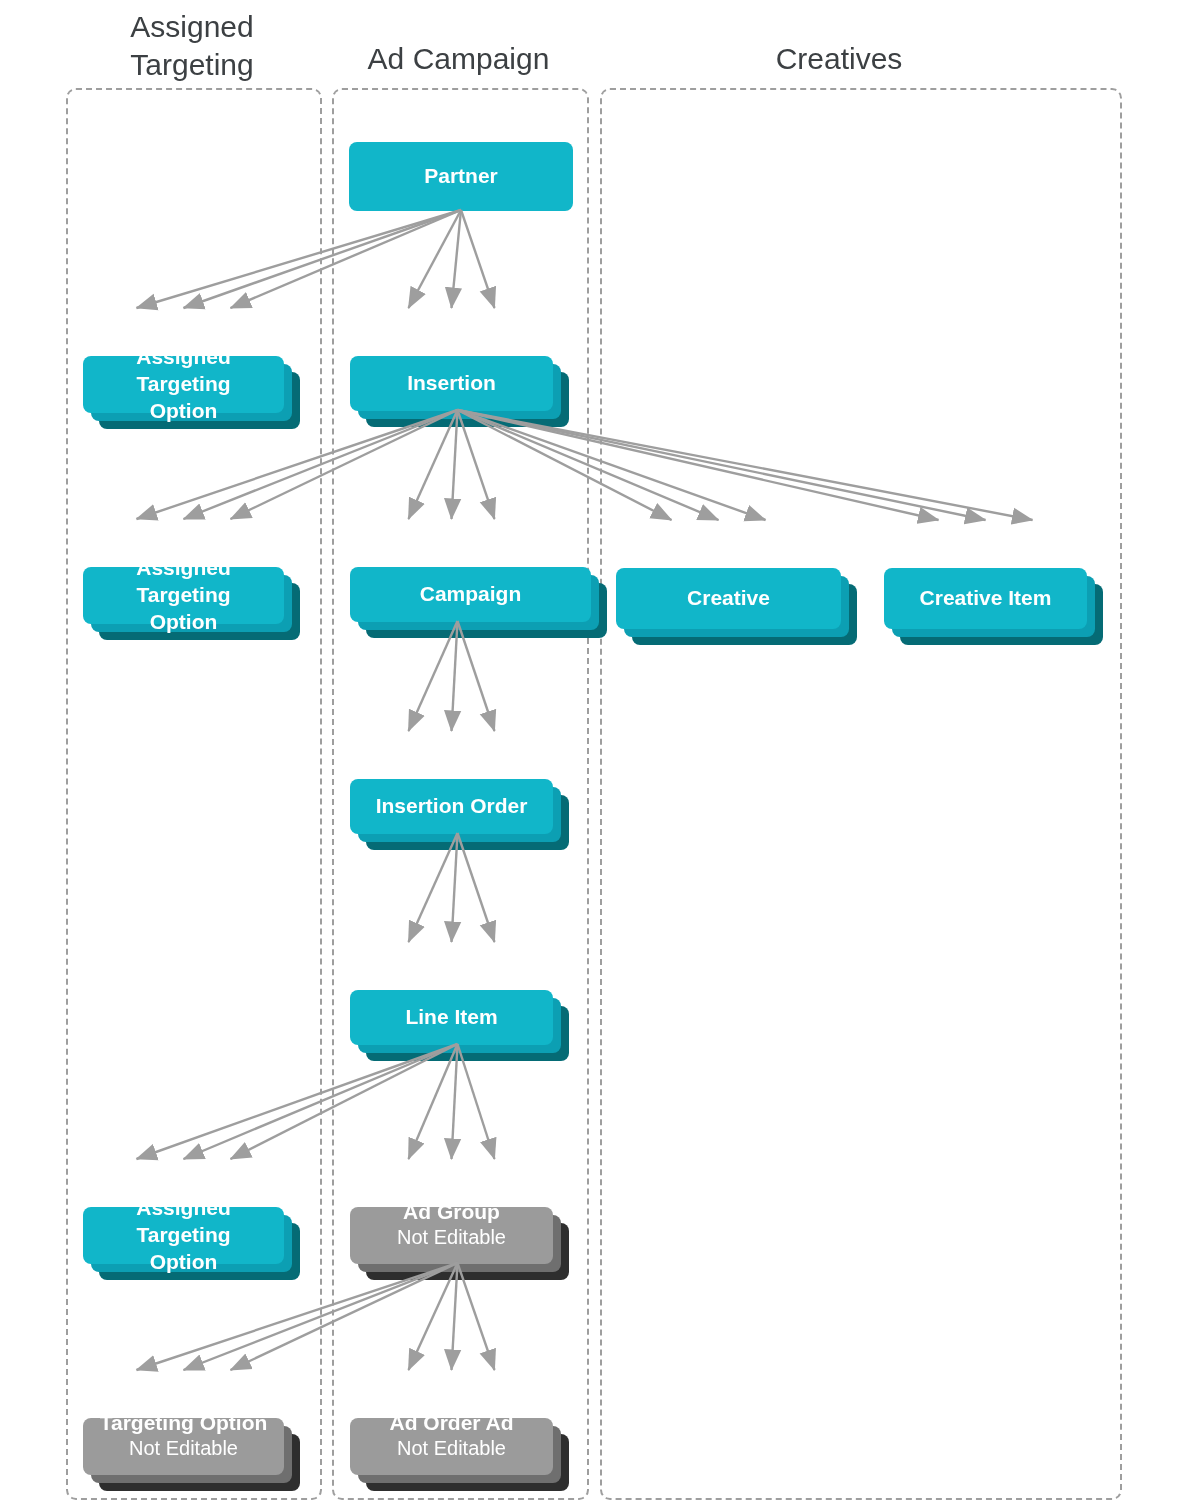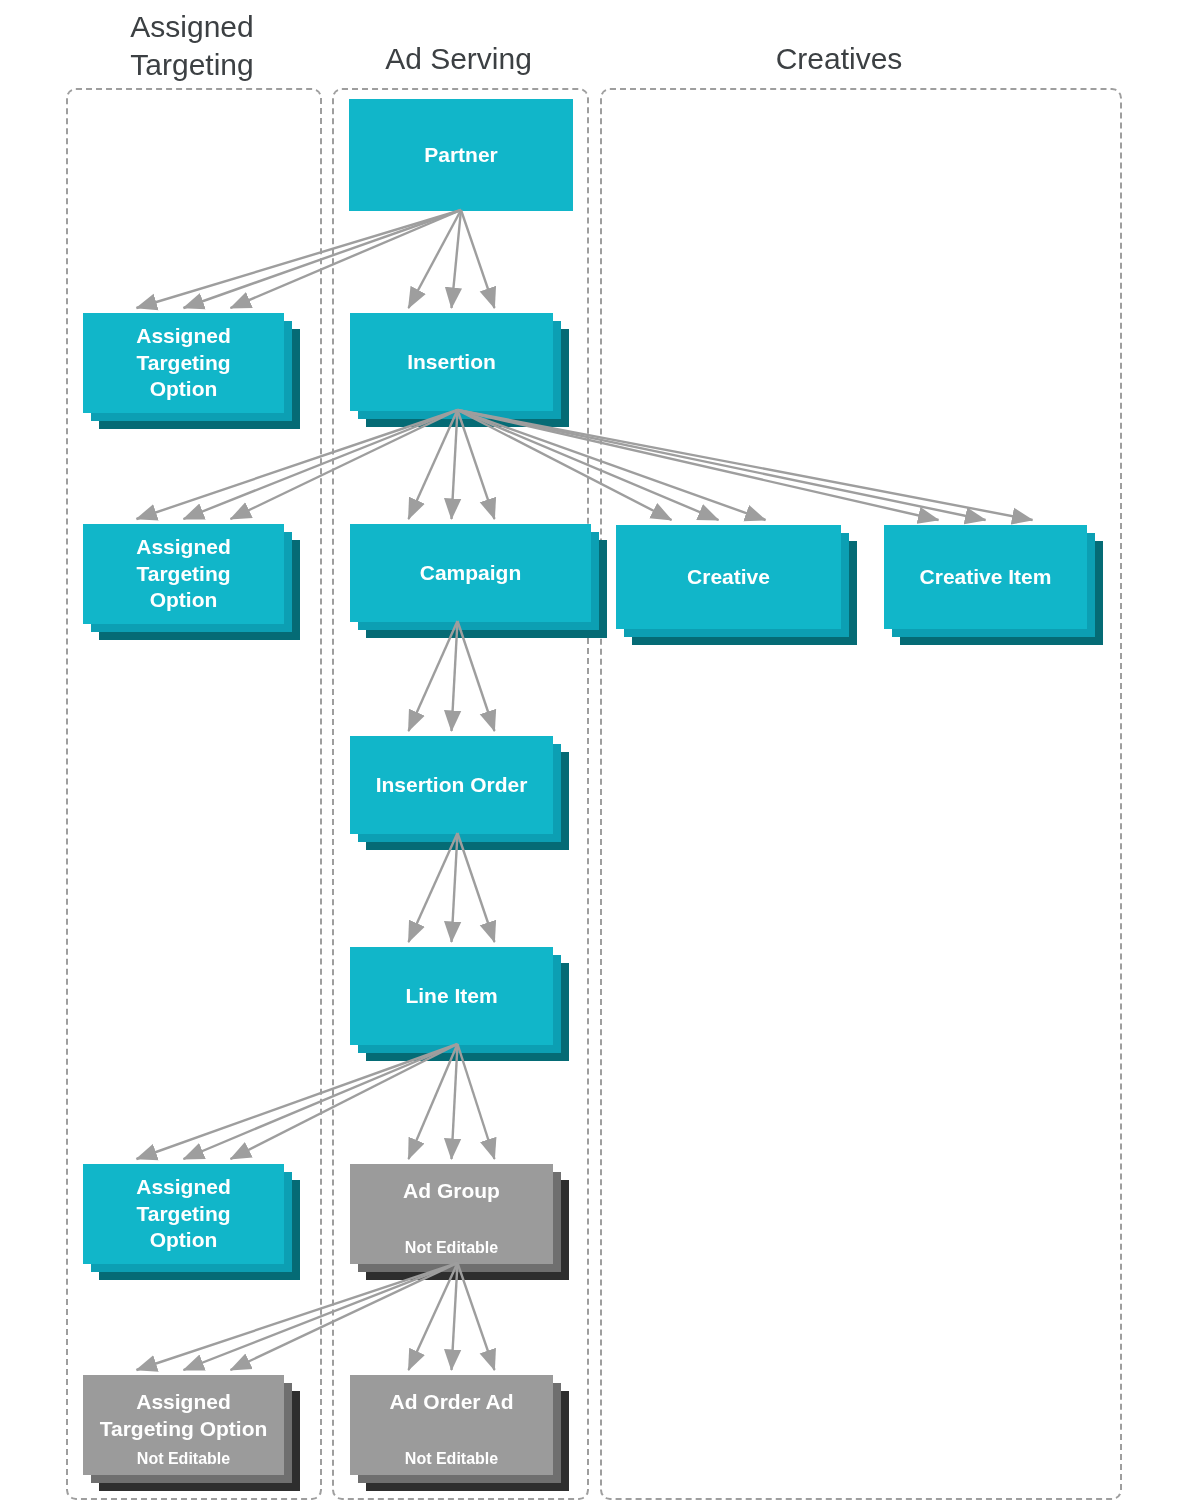--- a/index.html
+++ b/index.html
@@ -22,51 +22,51 @@
   }
   .col-header{
     position:absolute;
     text-align:center;
     font-size:30px; line-height:1.26;
     color:var(--c-header-text);
     white-space:pre-line;
   }
   .node{ position:absolute; }
   .layer{
-    position:absolute; inset:0; border-radius:0;
+    position:absolute; inset:0; border-radius:8px;margin-top:43px;
   }
   .l2{ transform:translate(8px,8px); }
   .l3{ transform:translate(16px,16px); }
   .node.teal .face{ background:var(--c-teal); }
   .node.teal .l2{ background:var(--c-teal-mid); }
   .node.teal .l3{ background:var(--c-teal-dark); }
   .node.gray .face{ background:var(--c-gray); }
   .node.gray .l2{ background:var(--c-gray-mid); }
   .node.gray .l3{ background:var(--c-gray-dark); }
   .face{
     display:flex; flex-direction:column; align-items:center; justify-content:center;
     color:var(--c-label-text); text-align:center;
   }
   .lbl{
     font-size:21px; font-weight:bold; line-height:1.28; white-space:pre-line;
   }
-  .face.with-sub{ justify-content:space-between; padding:14px 4px 7px 4px; box-sizing:border-box; }
-  .sub{ font-size:16px; font-weight:bold; }
+  .face.with-sub{ justify-content:flex-end; padding:14px 4px 15px 4px; box-sizing:border-box; }
+  .sub{ font-size:20px; font-weight:normal; }
   svg.edges{
     position:absolute; left:0; top:0; z-index:5; pointer-events:none;
   }
 </style>
 </head>
 <body>
 
 <div class="canvas">
 
   <div class="col-header" style="left:66px; top:8px; width:252px;">Assigned
 Targeting</div>
-  <div class="col-header" style="left:332px; top:40px; width:253px;">Ad Serving</div>
+  <div class="col-header" style="left:332px; top:40px; width:253px;">Ad Campaign</div>
   <div class="col-header" style="left:580px; top:40px; width:518px;">Creatives</div>
 
   <div class="column" style="left:66px; top:88px; width:252px; height:1408px;"></div>
   <div class="column" style="left:332px; top:88px; width:253px; height:1408px;"></div>
   <div class="column" style="left:600px; top:88px; width:518px; height:1408px;"></div>
 
   <div class="node teal" style="left:349px; top:99px; width:224px; height:112px;">
     <div class="layer face">
       <div class="lbl">Partner</div>
     </div>

